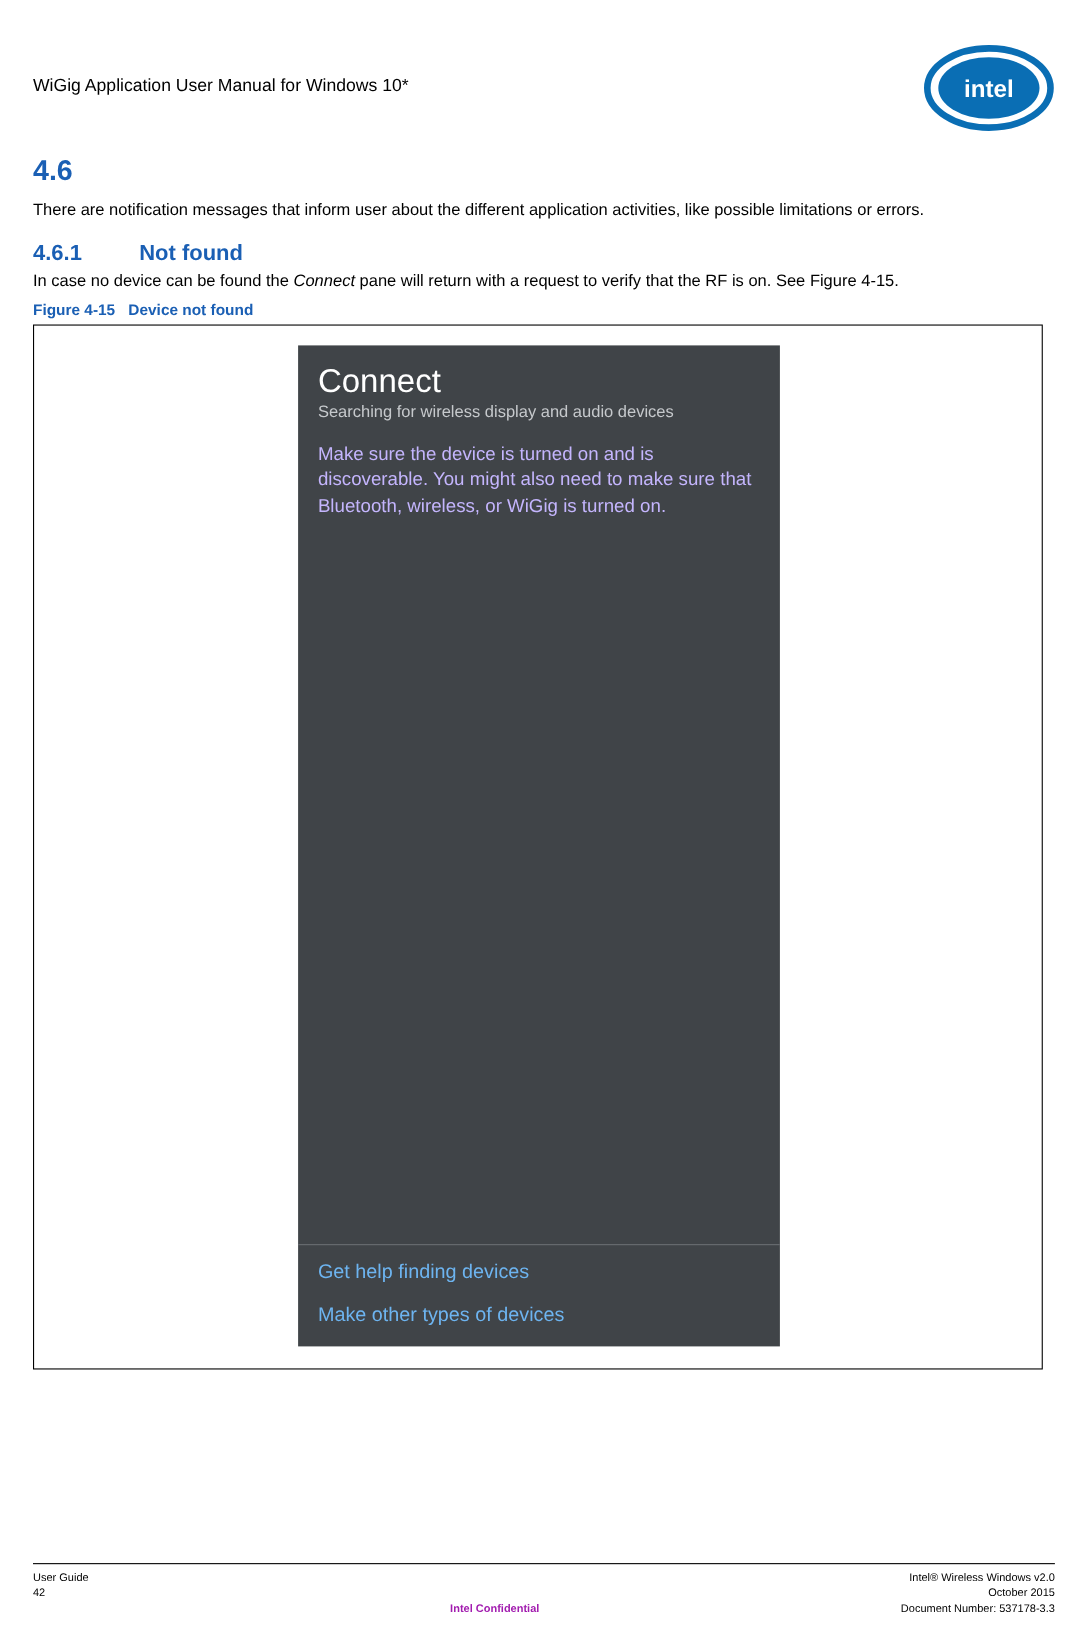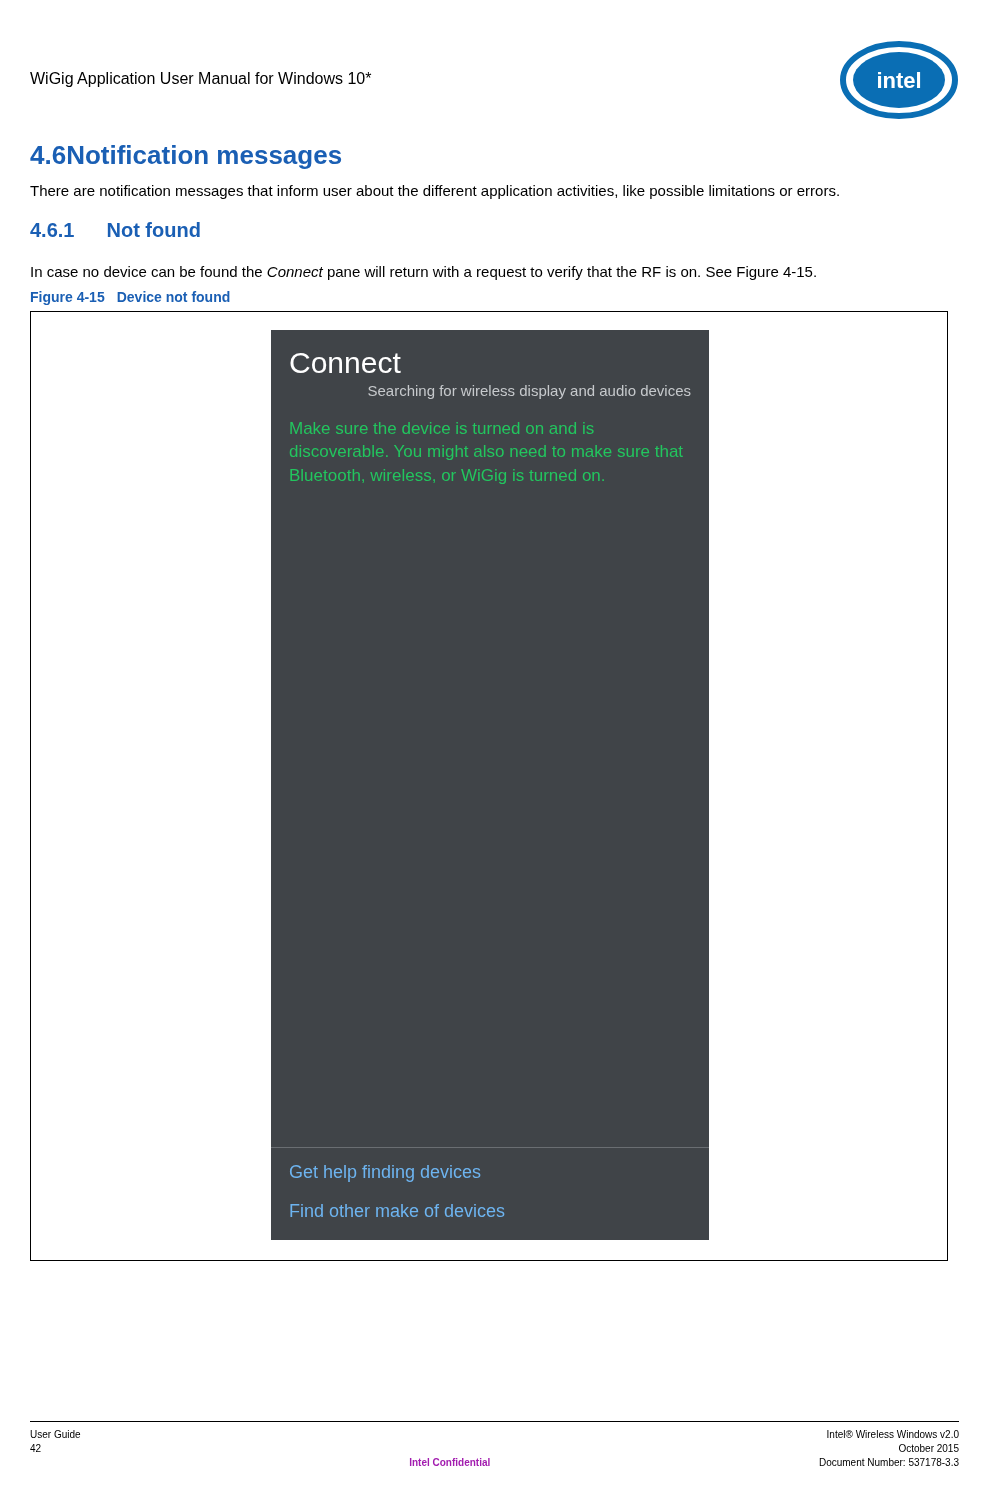--- a/index.html
+++ b/index.html
@@ -42,23 +42,23 @@
       font-weight: bold;
       color: #1a5fb4;
     }
     .body-para {
       font-size: 15px;
       line-height: 1.35;
       margin-bottom: 18px;
     }
     .h461-row {
       display: flex;
-      gap: 32px;
+      gap: 52px;
       align-items: flex-start;
-      margin-bottom: 20px;
+      margin-bottom: 4px;
     }
     .h461-num, .h461-title {
       font-size: 20px;
       font-weight: bold;
       color: #1a5fb4;
     }
     .body-para2 {
       font-size: 15px;
       line-height: 1.35;
       margin-bottom: 6px;
@@ -97,25 +97,24 @@
     .pane-title {
       font-size: 30px;
       font-weight: 300;
       color: #fff;
       margin-bottom: 2px;
     }
     .pane-subtitle {
       font-size: 15px;
       color: #c6c9cc;
       margin-bottom: 18px;
-      text-align: right;
     }
     .pane-body-msg {
       font-size: 17px;
-      color: #22c55e;
+      color: #c4b5fd;
       line-height: 1.4;
       margin-bottom: 10px;
     }
     .pane-flex-spacer { flex: 1; }
     .pane-divider {
       border: none;
       border-top: 1px solid #6a6e72;
       margin: 0 -18px 14px -18px;
     }
     .pane-link {
@@ -156,21 +155,20 @@
     <svg viewBox="0 0 120 80" width="120" height="80">
       <ellipse cx="60" cy="40" rx="56" ry="36" fill="none" stroke="#0a6eb4" stroke-width="6"></ellipse>
       <ellipse cx="60" cy="40" rx="46" ry="28" fill="#0a6eb4"></ellipse>
       <text x="60" y="48" text-anchor="middle" font-family="Arial, sans-serif" font-size="22" font-weight="bold" fill="#fff">intel</text>
     </svg>
   </div>
 </div>
 
 <div class="h46-row">
   <span class="h46-num">4.6</span>
-  <span class="h46-title">Notification messages</span>
 </div>
 <p class="body-para">There are notification messages that inform user about the different application activities, like possible limitations or errors.</p>
 
 <div class="h461-row">
   <span class="h461-num">4.6.1</span>
   <span class="h461-title">Not found</span>
 </div>
 <p class="body-para2">
   <span>In case no device can be found the </span><em>Connect</em><span> pane will return with a request to verify that the RF is on. See Figure 4-15.</span>
 </p>
@@ -181,21 +179,21 @@
 </div>
 
 <div class="fig-box">
   <div class="connect-pane">
     <div class="pane-title">Connect</div>
     <div class="pane-subtitle">Searching for wireless display and audio devices</div>
     <div class="pane-body-msg">Make sure the device is turned on and is discoverable. You might also need to make sure that Bluetooth, wireless, or WiGig is turned on.</div>
     <div class="pane-flex-spacer"></div>
     <hr class="pane-divider">
     <div class="pane-link">Get help finding devices</div>
-    <div class="pane-link">Find other make of devices</div>
+    <div class="pane-link">Make other types of devices</div>
   </div>
 </div>
 
 <div class="footer">
   <hr class="footer-rule">
   <div class="footer-rows">
     <div class="footer-col" style="text-align:left">
       <div></div>
       <div>User Guide</div>
       <div>42</div>

